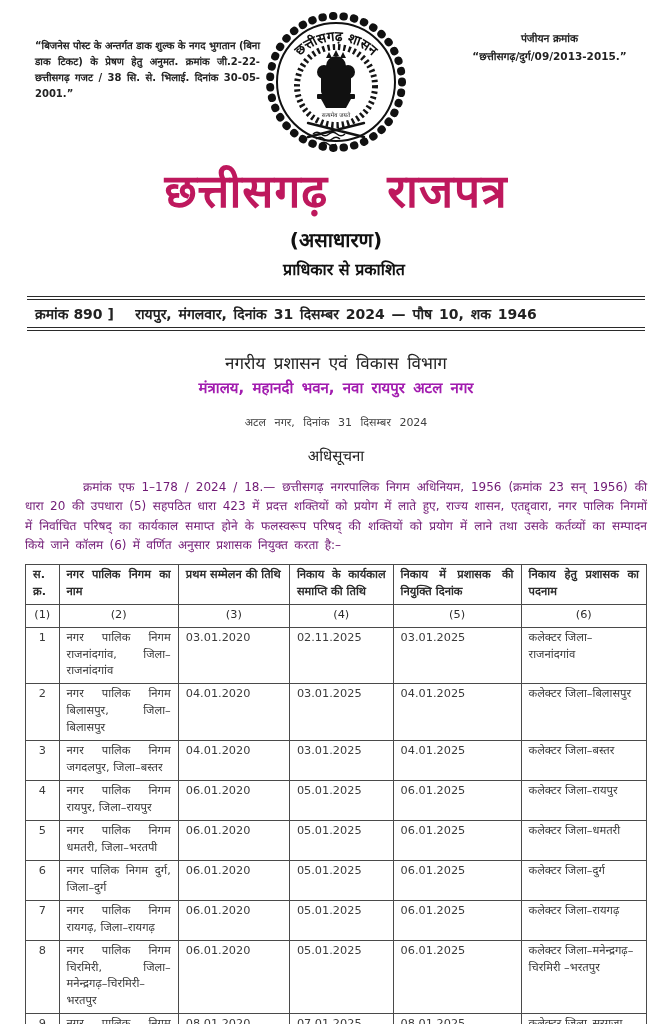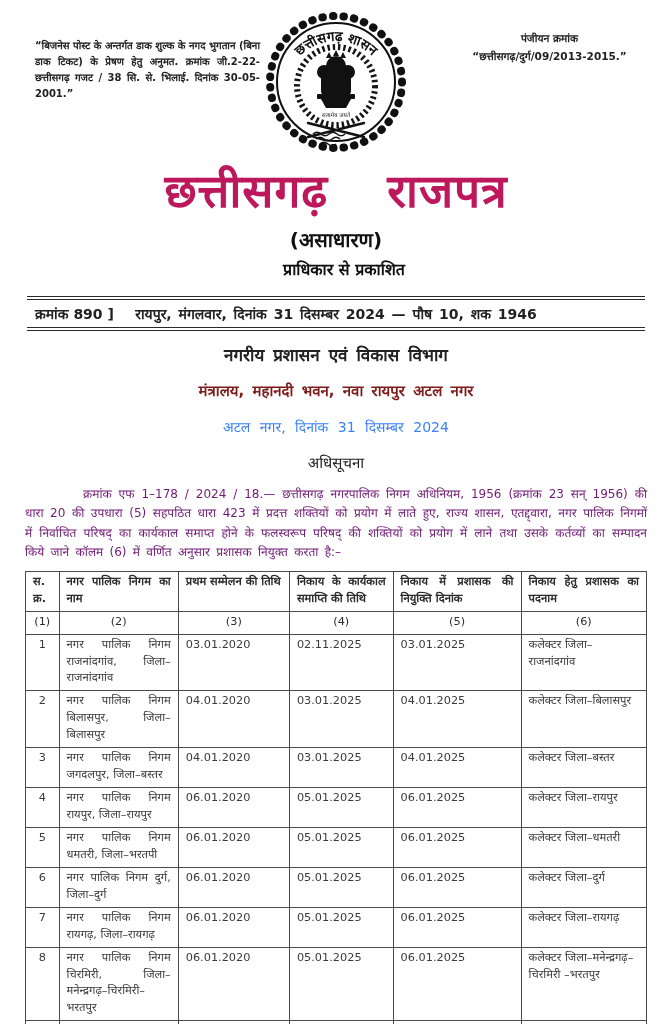--- a/index.html
+++ b/index.html
@@ -25,23 +25,23 @@
 
   
   .rule-double { height:4px; border-top:1.6px solid #2a2a2a; border-bottom:1.6px solid #2a2a2a; margin:0 2px; }
   .issue-row { position:relative; height:27px; display:flex; align-items:center; justify-content:center;
                font-size:14px; font-weight:bold; color:#222; }
   .issue-number { position:absolute; left:10px; }
   .issue-dateline { text-align:center; word-spacing:2px; }
 
   
   .dept { text-align:center; }
-  .dept-line1 { margin-top:12px; font-size:17px; font-weight:bold; color:#222; word-spacing:3px; }
-  .dept-line2 { margin-top:14px; font-size:15px; font-weight:bold; color:#7f1d1d; word-spacing:3px; }
-  .dept-dateline { margin-top:17px; font-size:14px; color:#3b82f6; word-spacing:5px; }
+  .dept-line1 { margin-top:20px; font-size:17px; font-weight:normal; color:#222; word-spacing:3px; }
+  .dept-line2 { margin-top:3px; font-size:15px; font-weight:bold; color:#a21caf; word-spacing:3px; }
+  .dept-dateline { margin-top:17px; font-size:11px; color:#404040; word-spacing:5px; }
   .notif-heading { margin-top:16px; font-size:15px; font-weight:normal; color:#222; }
 
   
   .notif-para { margin-top:13px; font-size:12px; line-height:1.62; text-align:justify;
                 text-indent:58px; color:#701a75; word-spacing:2.5px; }
 
   
   table.gazette { width:100%; margin-top:8px; border-collapse:collapse; table-layout:fixed;
                   font-size:11.3px; color:#3a3a3a; }
   table.gazette th, table.gazette td { border:1px solid #4a4a4a; vertical-align:top;

